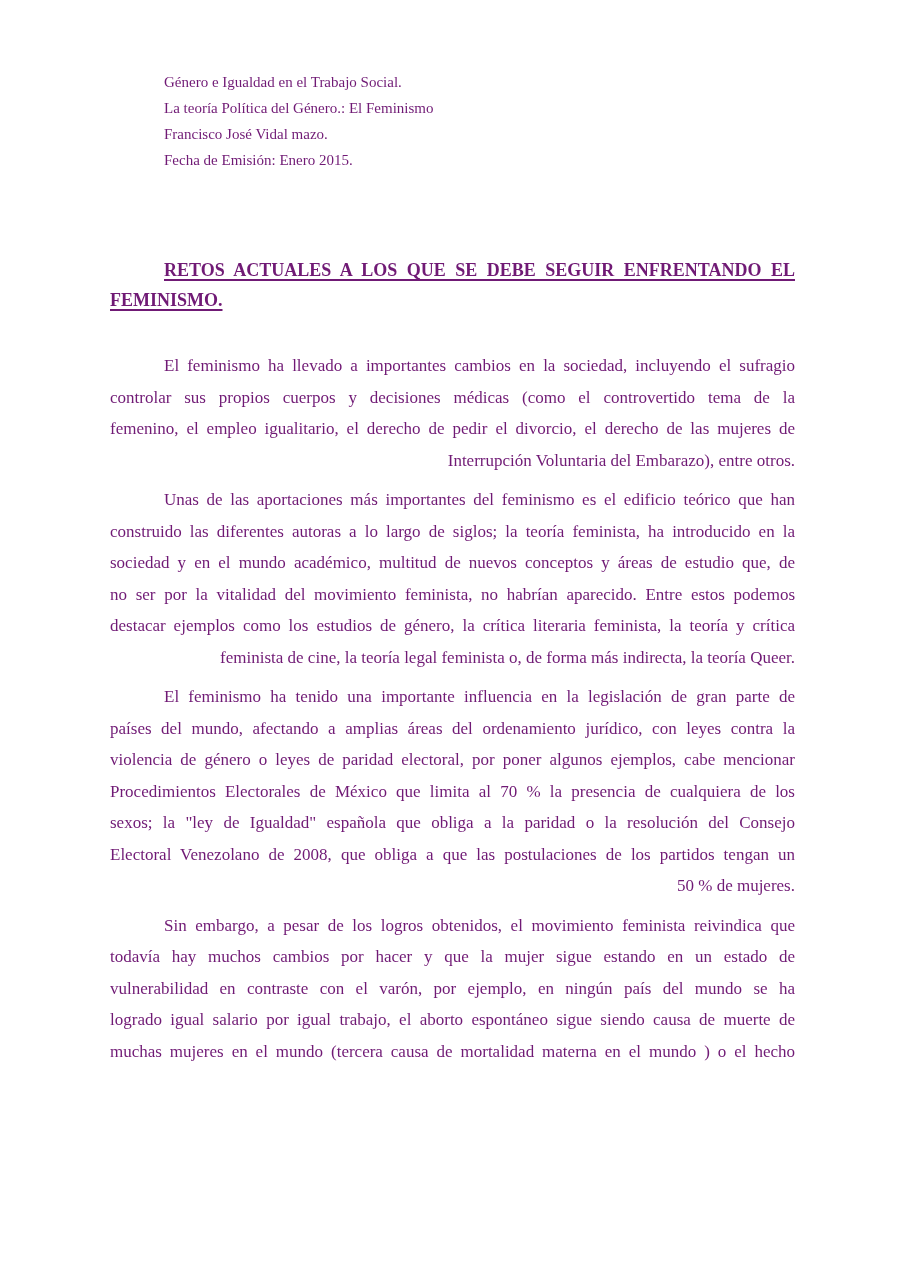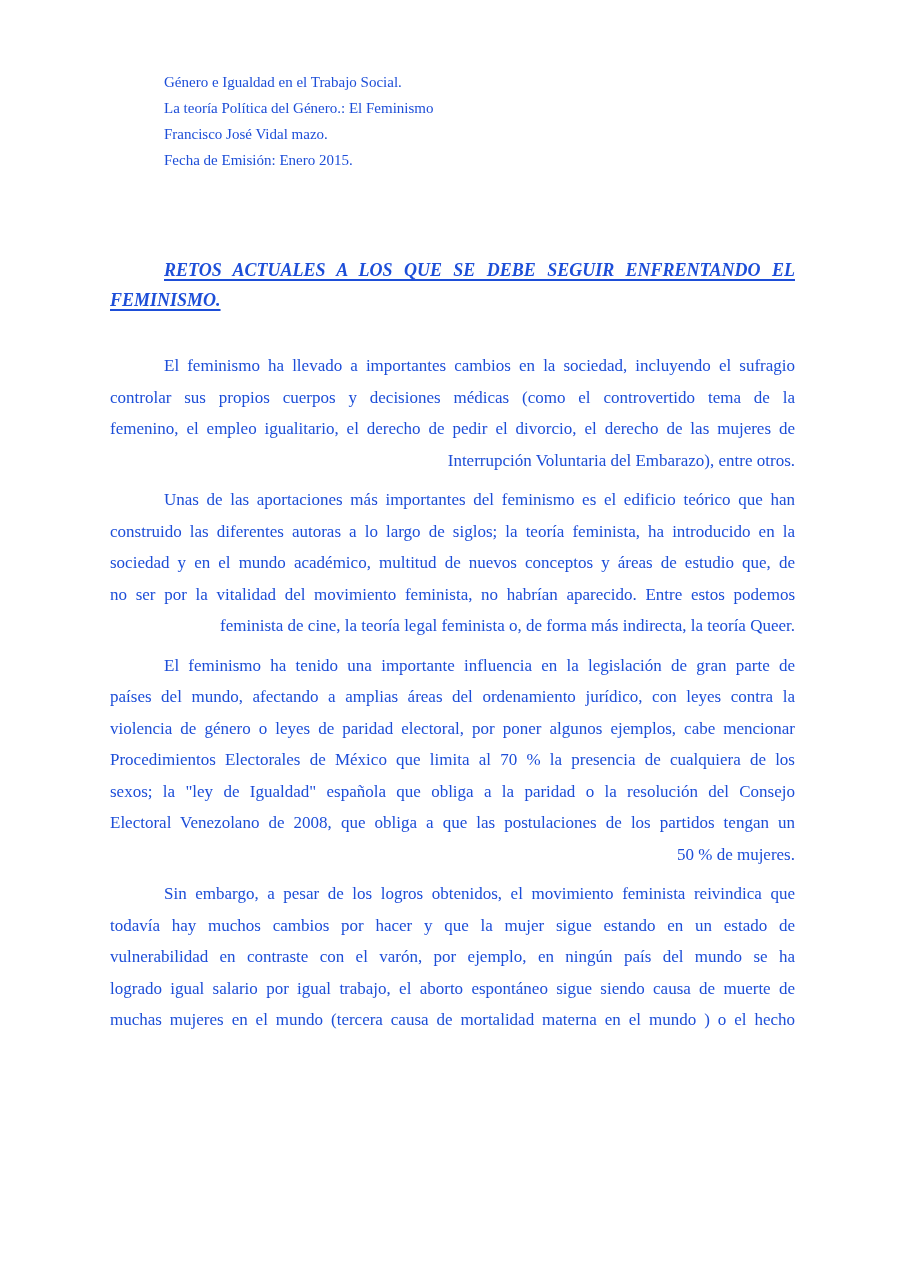--- a/index.html
+++ b/index.html
@@ -5,21 +5,21 @@
   html, body {
     margin: 0;
     padding: 0;
     background: #ffffff;
   }
   .page {
     position: relative;
     width: 906px;
     height: 1280px;
     background: #ffffff;
-    color: #1d4ed8;
+    color: #701a75;
     font-family: "Liberation Serif", "DejaVu Serif", serif;
     overflow: hidden;
     box-sizing: border-box;
   }
   .content {
     position: absolute;
     left: 110px;
     top: 0;
     width: 685px;
   }
@@ -37,21 +37,20 @@
   .doc-heading {
     margin: 82px 0 0 0;
     font-size: 18px;
     font-weight: bold;
   }
   .heading-line {
     line-height: 30px;
     text-decoration: underline;
     text-underline-offset: 3px;
     text-decoration-thickness: 1.5px;
-    font-style: italic;
   }
   
   .doc-body {
     margin-top: 35px;
     font-size: 17px;
   }
   .para {
     margin: 0 0 8px 0;
   }
   .line {
@@ -86,20 +85,21 @@
           <div class="line j ind">El feminismo ha llevado a importantes cambios en la sociedad, incluyendo el sufragio</div>
           <div class="line j">controlar sus propios cuerpos y decisiones médicas (como el controvertido tema de la</div>
           <div class="line j">femenino, el empleo igualitario, el derecho de pedir el divorcio, el derecho de las mujeres de</div>
           <div class="line">Interrupción Voluntaria del Embarazo), entre otros.</div>
         </div>
         <div class="para">
           <div class="line j ind">Unas de las aportaciones más importantes del feminismo es el edificio teórico que han</div>
           <div class="line j">construido las diferentes autoras a lo largo de siglos; la teoría feminista, ha introducido en la</div>
           <div class="line j">sociedad y en el mundo académico, multitud de nuevos conceptos y áreas de estudio que, de</div>
           <div class="line j">no ser por la vitalidad del movimiento feminista, no habrían aparecido. Entre estos podemos</div>
+          <div class="line j">destacar ejemplos como los estudios de género, la crítica literaria feminista, la teoría y crítica</div>
           <div class="line">feminista de cine, la teoría legal feminista o, de forma más indirecta, la teoría Queer.</div>
         </div>
         <div class="para">
           <div class="line j ind">El feminismo ha tenido una importante influencia en la legislación de gran parte de</div>
           <div class="line j">países del mundo, afectando a amplias áreas del ordenamiento jurídico, con leyes contra la</div>
           <div class="line j">violencia de género o leyes de paridad electoral, por poner algunos ejemplos, cabe mencionar</div>
           <div class="line j">Procedimientos Electorales de México que limita al 70 % la presencia de cualquiera de los</div>
           <div class="line j">sexos; la "ley de Igualdad" española que obliga a la paridad o la resolución del Consejo</div>
           <div class="line j">Electoral Venezolano de 2008, que obliga a que las postulaciones de los partidos tengan un</div>
           <div class="line">50 % de mujeres.</div>

